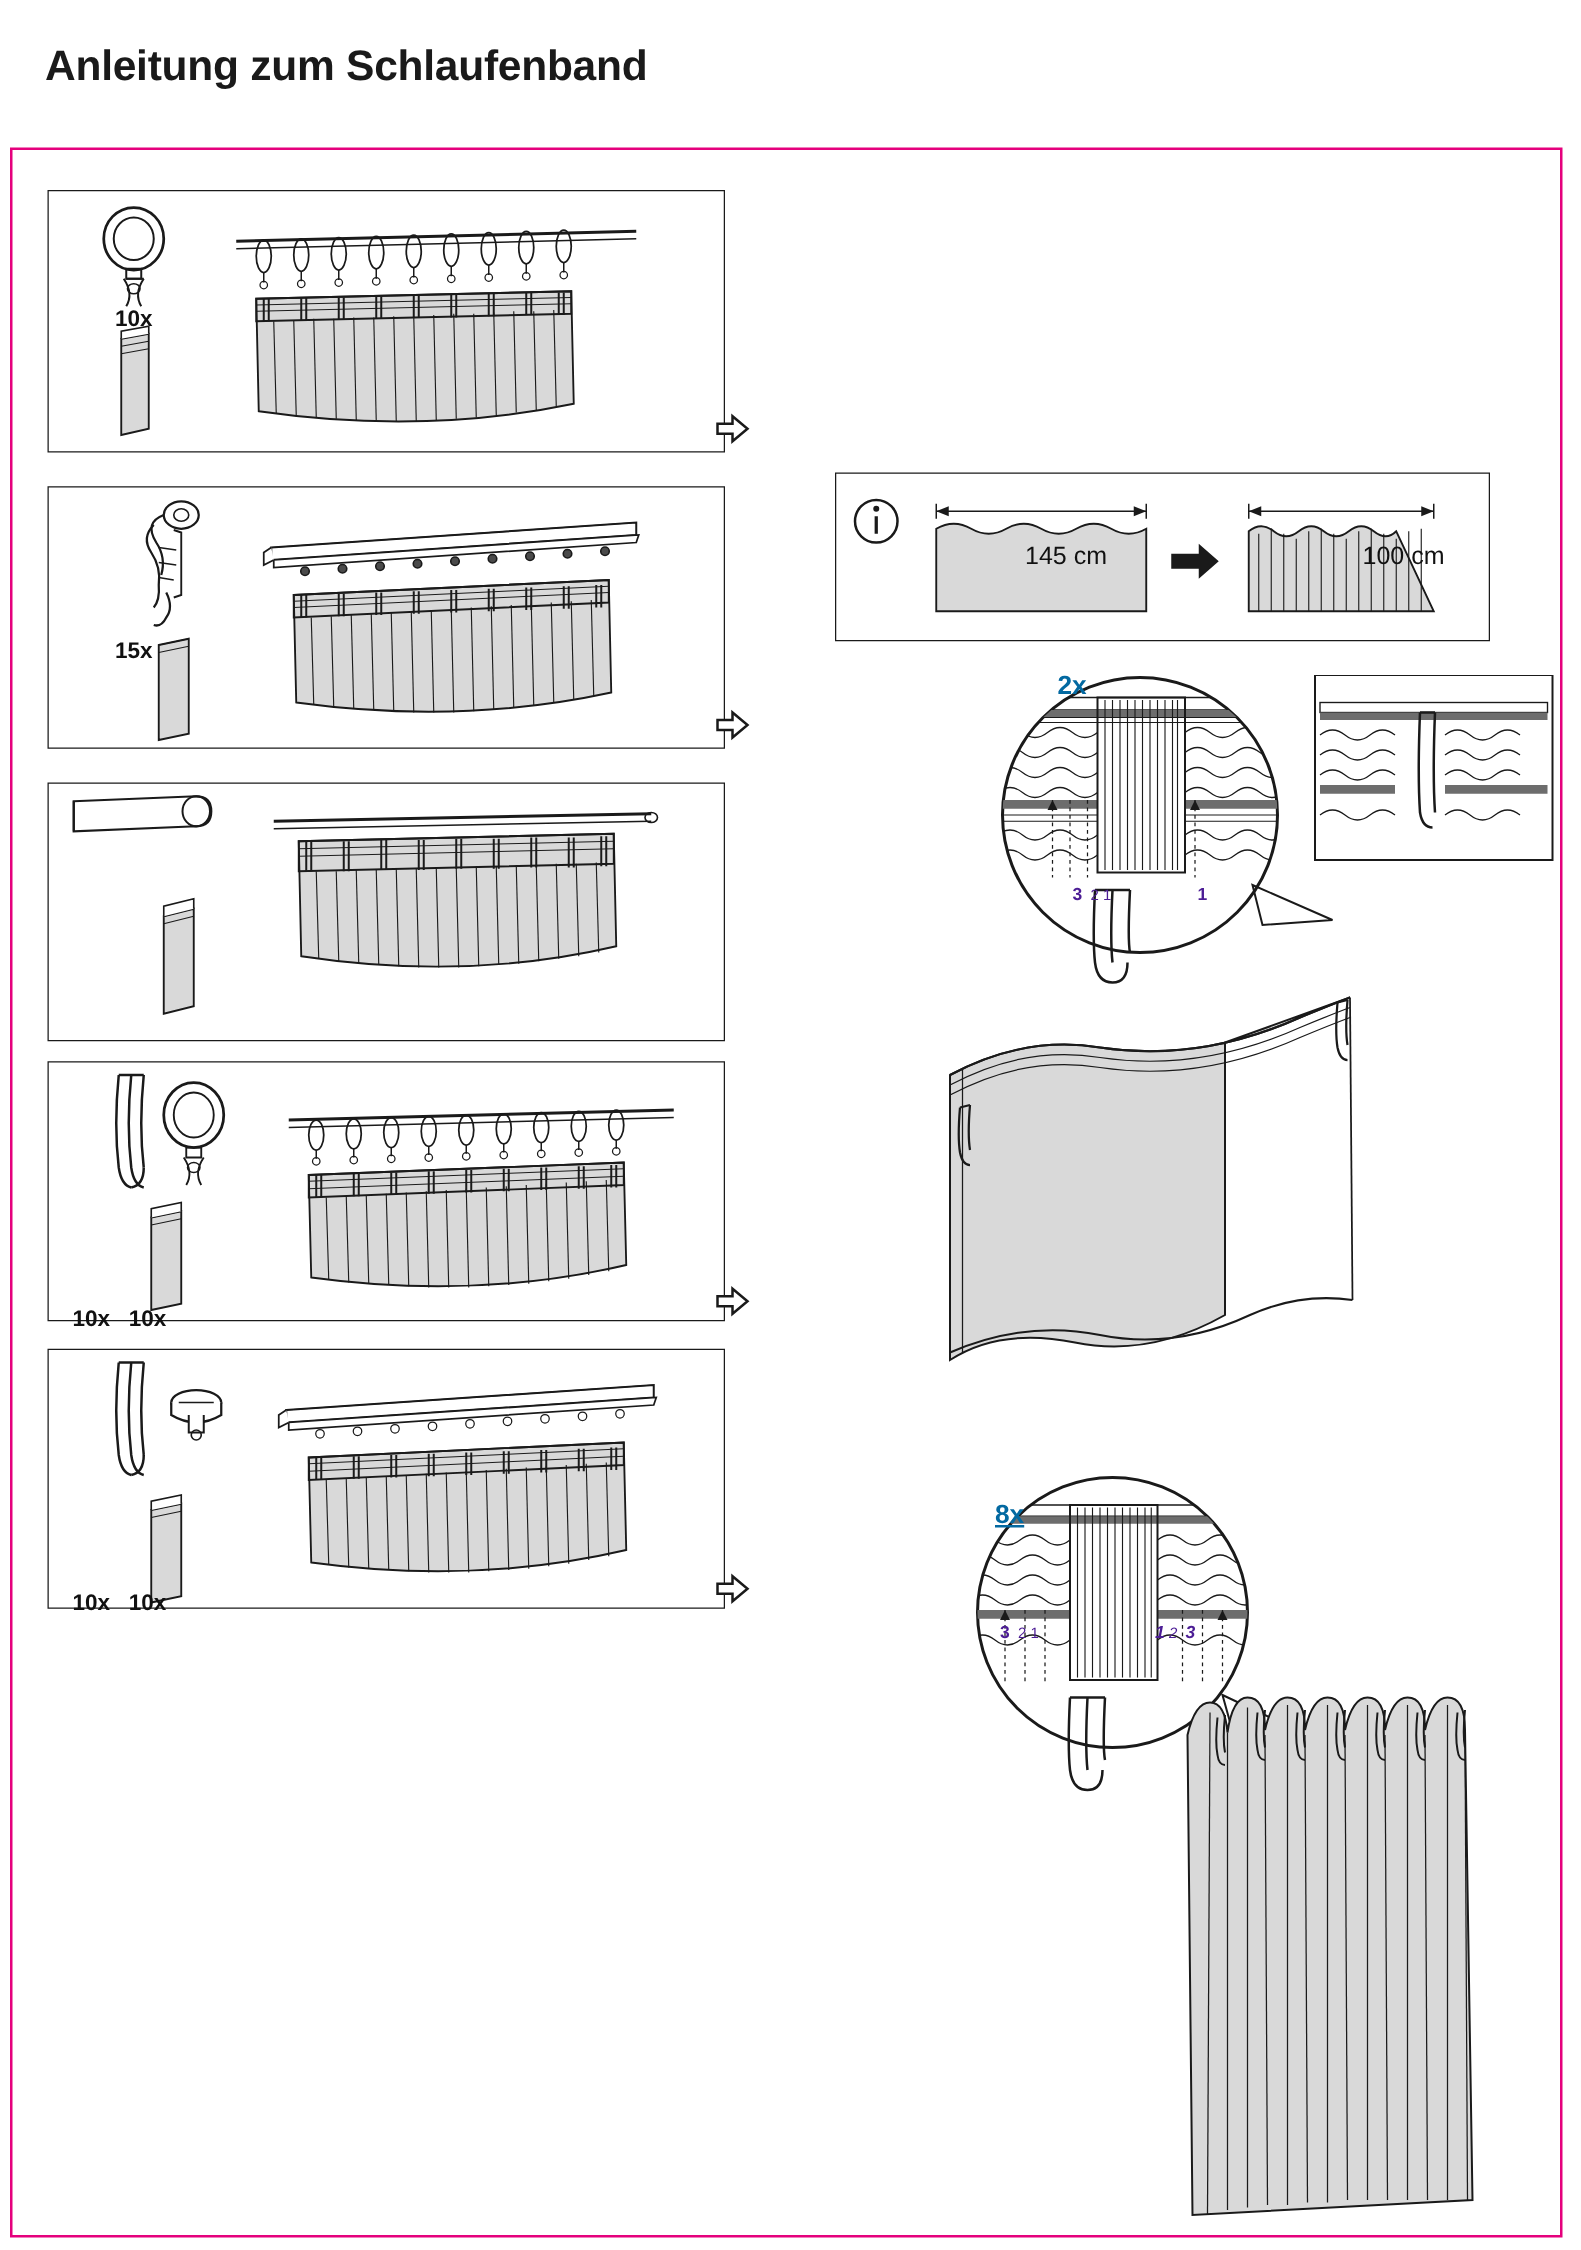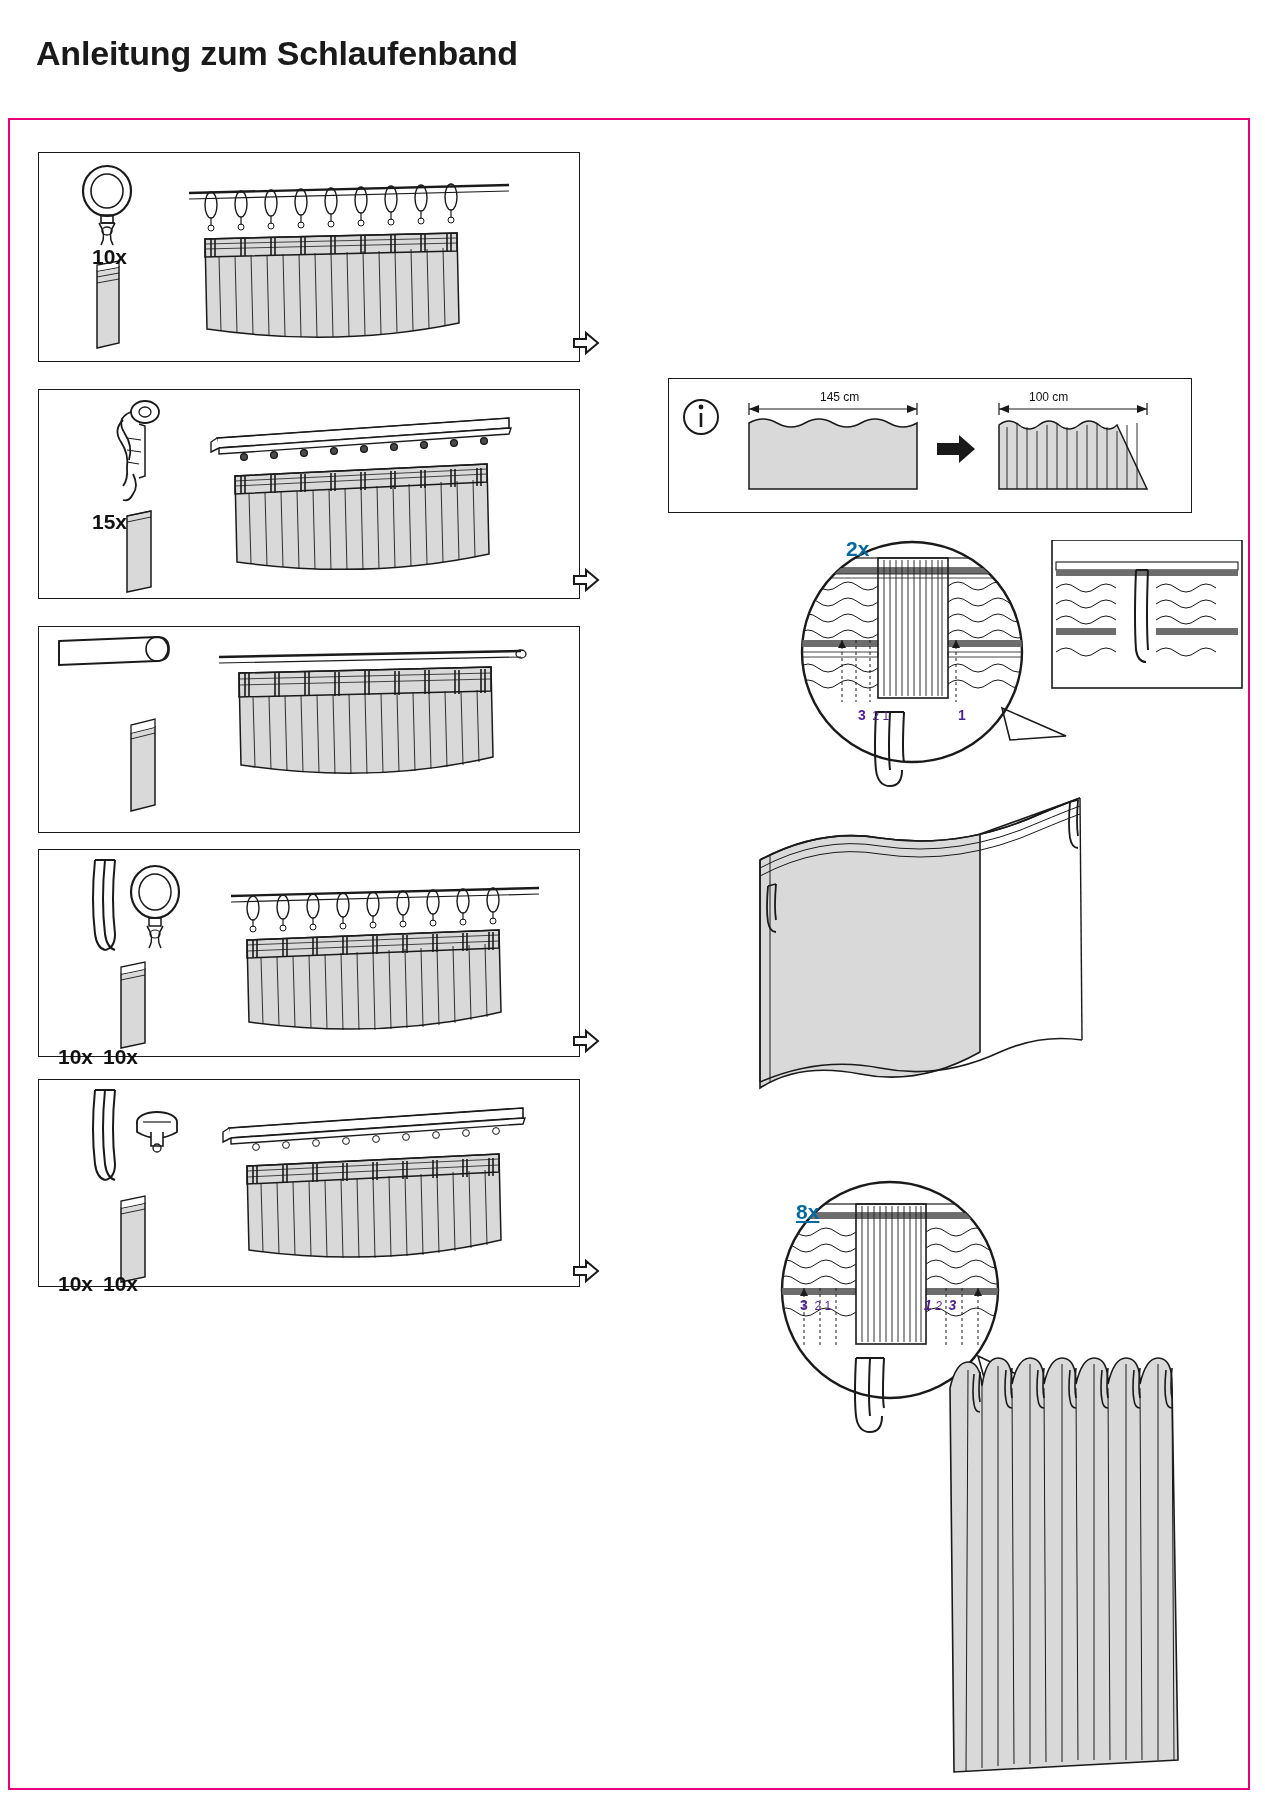--- a/index.html
+++ b/index.html
@@ -29,26 +29,26 @@
   
   .panel{
     position:absolute;
     border:1.5px solid #1a1a1a;
     box-sizing:border-box;
     background:#fff;
   }
 
   .qty{
     position:absolute;
-    font-size:21px;font-weight:bold;color:#111;
+    font-size:18px;font-weight:bold;color:#111;
     white-space:nowrap;
   }
 
   .cm-label{
-    position:absolute;font-size:12px;color:#111;white-space:nowrap;
+    position:absolute;font-size:20px;color:#111;white-space:nowrap;margin-top:44px;
   }
 
   .circ-label{
     position:absolute;font-size:21px;font-weight:bold;color:#0369a1;
   }
 
   .num-row{
     position:absolute;font-size:12px;color:#4c1d95;white-space:nowrap;
   }
   .num-row b{font-size:14px;}
@@ -569,21 +569,21 @@
           <path d="M428 44 L428 110"></path>
             <path d="M438 48 L438 110"></path>
             <path d="M448 52 L448 110"></path>
           <path d="M458 46 L458 110"></path>
             <path d="M468 44 L468 110"></path>
         </g>
       </g>
     </svg>
   </div>
   <div class="cm-label" style="left:820px;top:390px;">145 cm</div>
-  <div class="cm-label" style="left:1029px;top:390px;text-align:right;">100 cm</div>
+  <div class="cm-label" style="left:1090px;top:390px;text-align:right;">100 cm</div>
 
   <div style="position:absolute;left:780px;top:540px;width:470px;height:260px;">
     <svg width="470" height="260" viewBox="0 0 470 260">
 
       <g>
         <clipPath id="clipTop">
             <circle cx="132" cy="112" r="110"></circle>
           </clipPath>
         <circle cx="132" cy="112" r="110" fill="#ffffff" class="ln" stroke-width="2.4"></circle>
         <g clip-path="url(#clipTop)">

